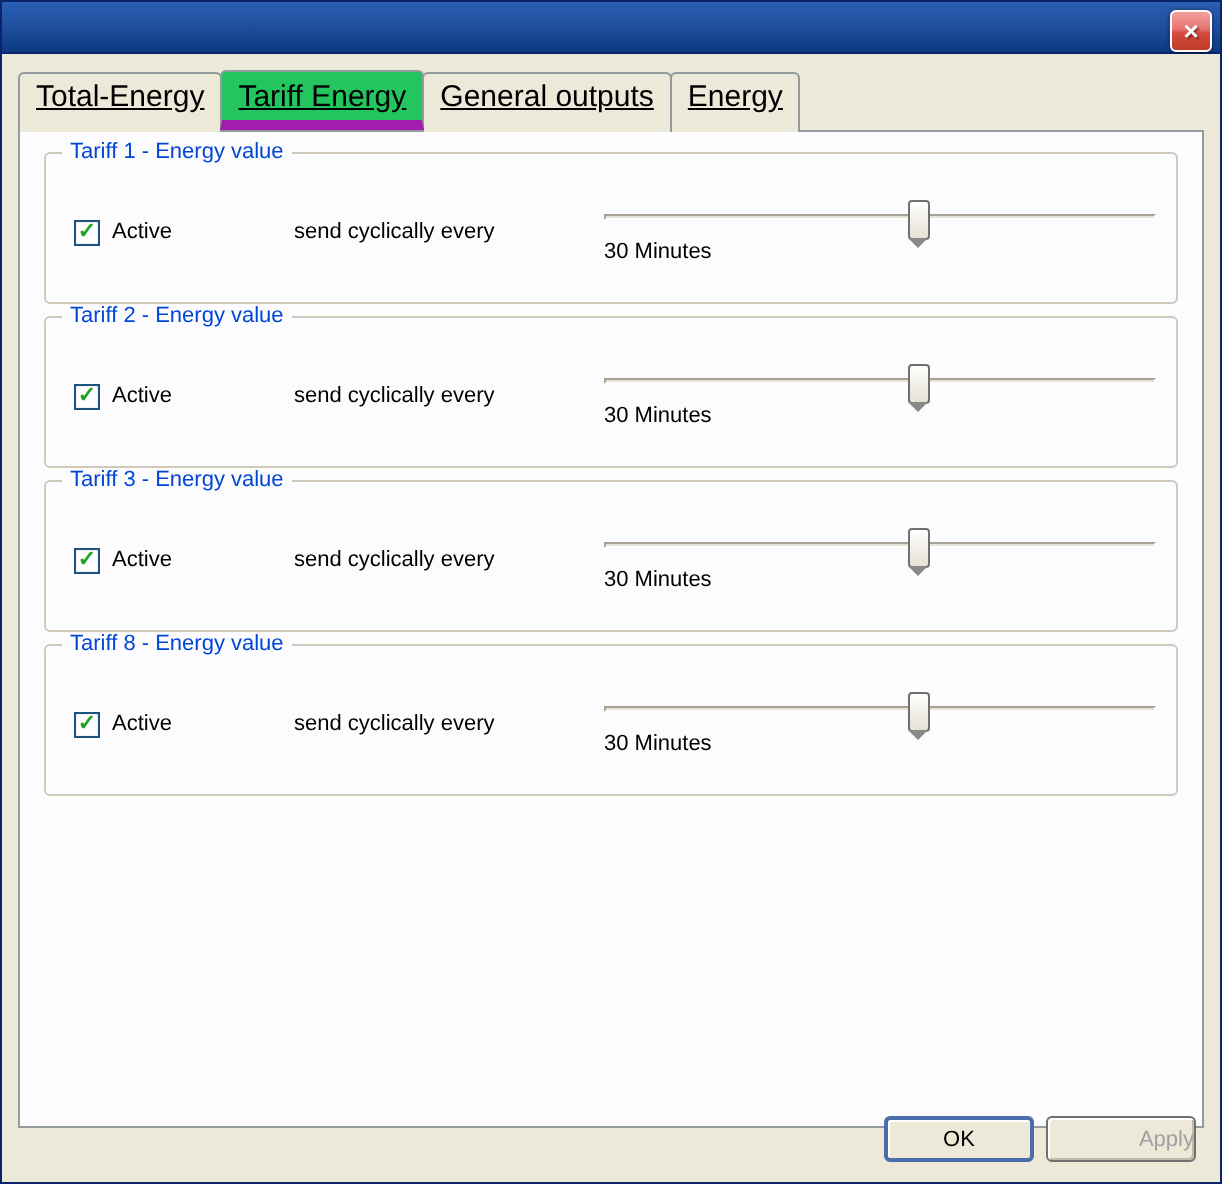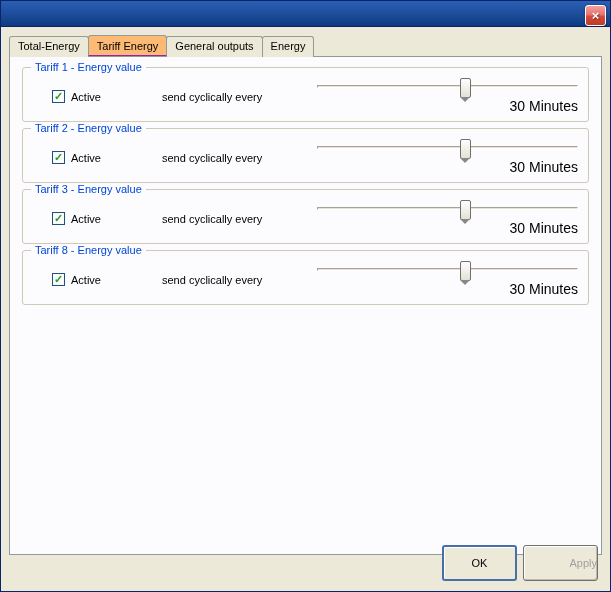--- a/index.html
+++ b/index.html
@@ -64,45 +64,46 @@
     .tab {
       background: #ece9d8;
       border: 1px solid #919b9c;
       border-bottom: none;
       padding: 3px 8px 3px 8px;
       margin-right: -1px;
       border-radius: 3px 3px 0 0;
       cursor: pointer;
       position: relative;
       top: 1px;
-      font-size: 11px;
+      font-size: 15px;
       white-space: nowrap;
+      text-decoration: underline;
     }
     .tab.active {
-      background: #fdba74;
-      border-bottom: 1px solid #a21caf;
+      background: #22c55e;
+      border-bottom: 5px solid #a21caf;
       z-index: 3;
       padding-top: 4px;
       top: 0;
     }
     .tab-content {
       border: 1px solid #919b9c;
       background: #fcfcfe;
       height: 499px;
       padding: 10px 12px;
       position: relative;
       top: 0px;
     }
     .groupbox {
       border: 1px solid #d0c8b8;
       border-radius: 3px;
-      padding: 14px 10px 10px 25px;
+      padding: 14px 10px 10px 10px;
       margin-bottom: 6px;
       position: relative;
-      height: 55px;
+      height: 76px;
     }
     .groupbox-title {
       position: absolute;
       top: -7px;
       left: 8px;
       background: #fcfcfe;
       padding: 0 4px;
       font-size: 11px;
       color: #0046d5;
     }
@@ -169,34 +170,34 @@
       position: absolute;
       bottom: -5px;
       left: -1px;
       width: 0;
       height: 0;
       border-left: 5.5px solid transparent;
       border-right: 5.5px solid transparent;
       border-top: 5px solid #888;
     }
     .slider-value {
-      text-align: right;
+      text-align: left;
       margin-top: 10px;
-      font-size: 14px;
+      font-size: 11px;
     }
     .button-bar {
       position: absolute;
       bottom: 10px;
       right: 12px;
       display: flex;
       gap: 6px;
     }
     .btn {
       width: 75px;
-      height: 36px;
+      height: 23px;
       background: #ece9d8;
       border: 1px solid #707070;
       border-radius: 3px;
       box-shadow: inset 1px 1px 0 #fff, inset -1px -1px 0 #c0b8a8;
       font-family: Tahoma, Arial, sans-serif;
       font-size: 11px;
       cursor: pointer;
       margin-top: 44px;
     }
     .btn.default {

